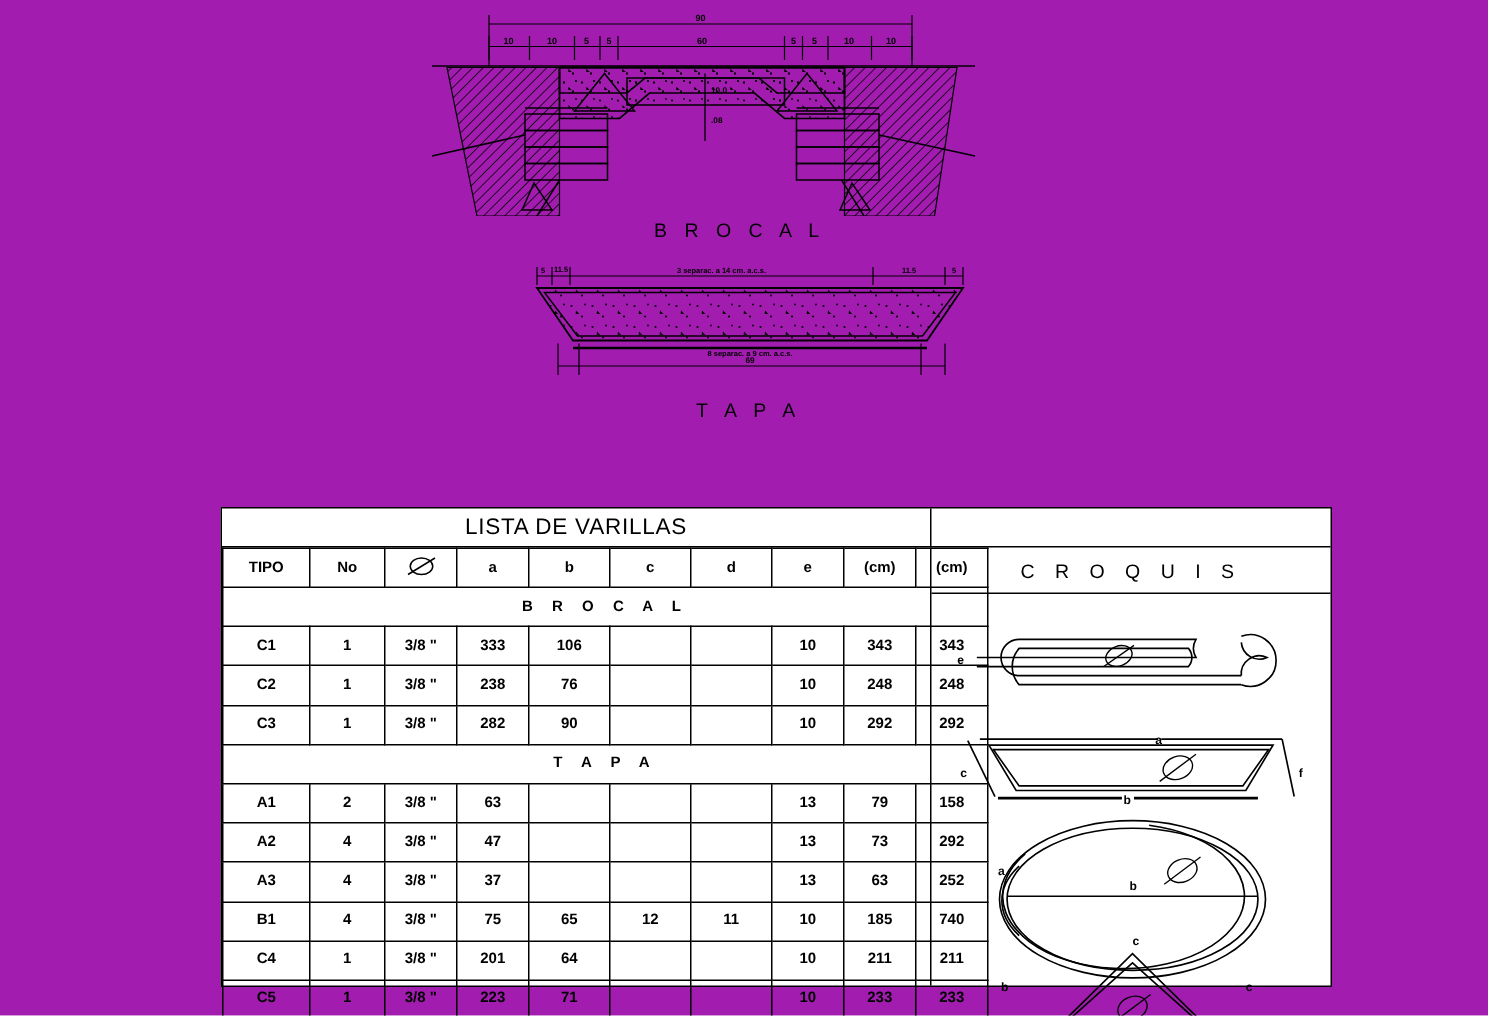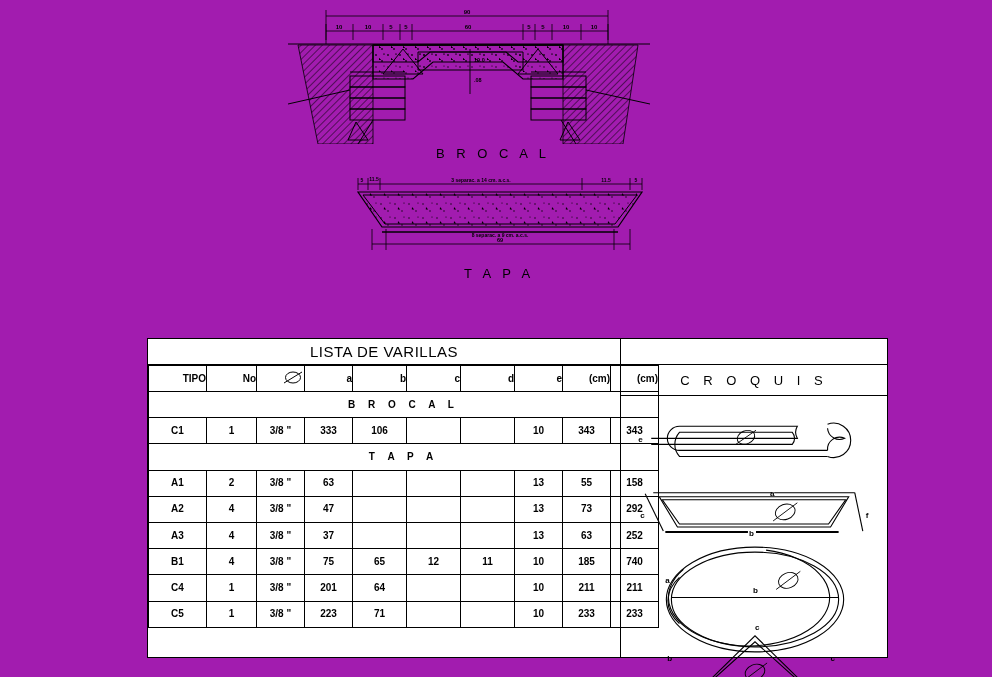--- a/index.html
+++ b/index.html
@@ -83,21 +83,21 @@
   table.varillas td, table.varillas th {
     border: 1px solid #000;
     text-align: center;
     vertical-align: middle;
     padding: 0;
     height: 26.2px;
     font-weight: bold;
     font-size: 10px;
     line-height: 1;
   }
-  table.varillas thead th { height: 26px; text-align: right; }
+  table.varillas thead th { height: 26px; }
   .col-tipo  { width: 58px; }
   .col-no    { width: 50px; }
   .col-diam  { width: 48px; }
   .col-a     { width: 48px; }
   .col-b     { width: 54px; }
   .col-c     { width: 54px; }
   .col-d     { width: 54px; }
   .col-e     { width: 48px; }
   .col-cm1   { width: 48px; }
   .col-cm2   { width: 48px; }
@@ -329,33 +329,57 @@
                 <td>1</td>
                 <td>3/8 "</td>
                 <td>333</td>
                 <td>106</td>
                 <td></td>
                 <td></td>
                 <td>10</td>
                 <td>343</td>
                 <td>343</td>
               </tr>
+              <tr>
+                <td>C2</td>
+                <td>1</td>
+                <td>3/8 "</td>
+                <td>238</td>
+                <td>76</td>
+                <td></td>
+                <td></td>
+                <td>10</td>
+                <td>248</td>
+                <td>248</td>
+              </tr>
+              <tr>
+                <td>C3</td>
+                <td>1</td>
+                <td>3/8 "</td>
+                <td>282</td>
+                <td>90</td>
+                <td></td>
+                <td></td>
+                <td>10</td>
+                <td>292</td>
+                <td>292</td>
+              </tr>
               <tr class="section-row thick-top">
                 <td colspan="10">T A P A</td>
               </tr>
               <tr>
                 <td>A1</td>
                 <td>2</td>
                 <td>3/8 "</td>
                 <td>63</td>
                 <td></td>
                 <td></td>
                 <td></td>
                 <td>13</td>
-                <td>55</td>
+                <td>79</td>
                 <td>158</td>
               </tr>
               <tr>
                 <td>A2</td>
                 <td>4</td>
                 <td>3/8 "</td>
                 <td>47</td>
                 <td></td>
                 <td></td>
                 <td></td>

